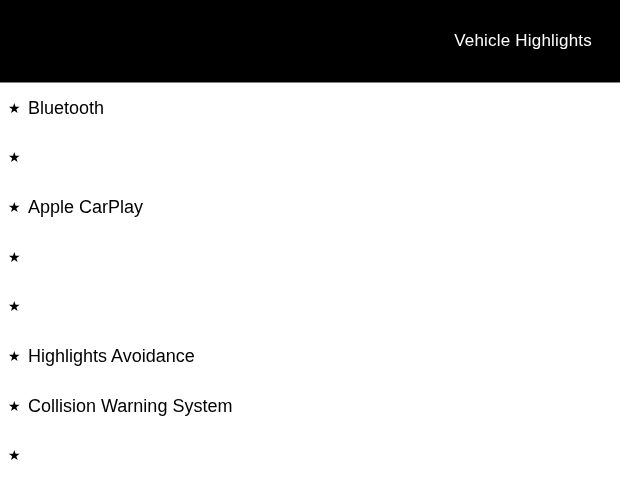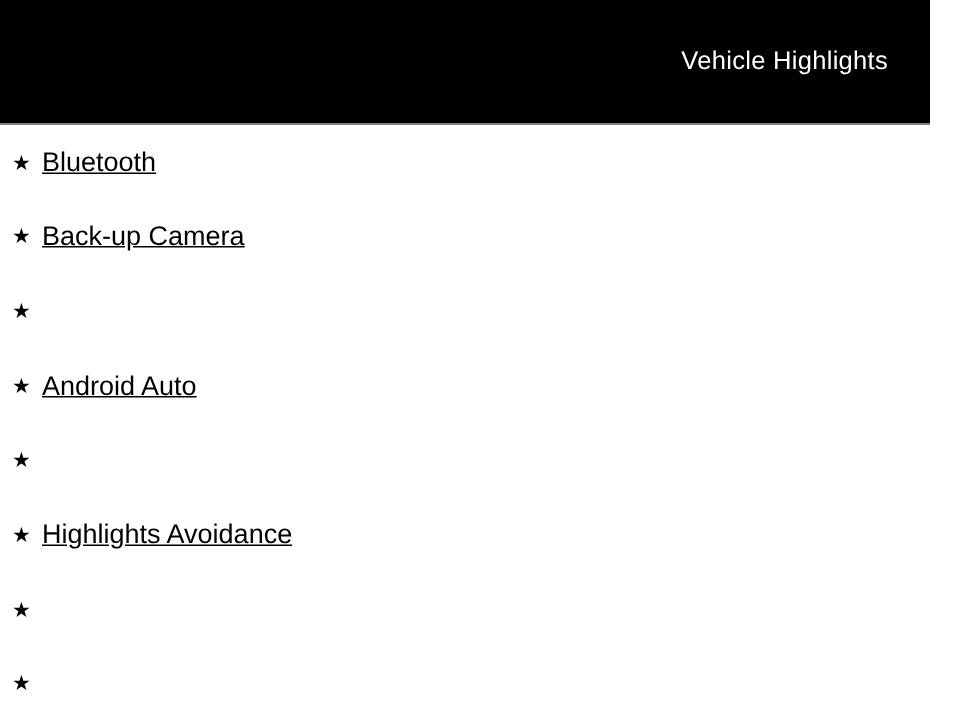--- a/index.html
+++ b/index.html
@@ -55,56 +55,55 @@
     flex: 0 0 20px;
     font-size: 14px;
     line-height: 1;
     color: #000000;
     text-align: left;
   }
   .highlight-label {
     font-size: 18px;
     color: #000000;
     line-height: 1;
-    text-decoration: underline;
   }
 </style>
 </head>
 <body>
 
 <div class="page">
 
   <div class="header">
     <span class="header-title">Vehicle Highlights</span>
   </div>
 
   <ul class="highlights-list">
     <li class="highlight-item">
       <span class="star-icon">★</span>
       <span class="highlight-label">Bluetooth</span>
     </li>
     <li class="highlight-item">
       <span class="star-icon">★</span>
-      <span class="highlight-label">Back-up Camera</span>
     </li>
     <li class="highlight-item">
       <span class="star-icon">★</span>
+      <span class="highlight-label">Apple CarPlay</span>
     </li>
     <li class="highlight-item">
       <span class="star-icon">★</span>
-      <span class="highlight-label">Android Auto</span>
     </li>
     <li class="highlight-item">
       <span class="star-icon">★</span>
     </li>
     <li class="highlight-item">
       <span class="star-icon">★</span>
       <span class="highlight-label">Highlights Avoidance</span>
     </li>
     <li class="highlight-item">
       <span class="star-icon">★</span>
+      <span class="highlight-label">Collision Warning System</span>
     </li>
     <li class="highlight-item">
       <span class="star-icon">★</span>
     </li>
   </ul>
 
 </div>
 
 </body></html>

